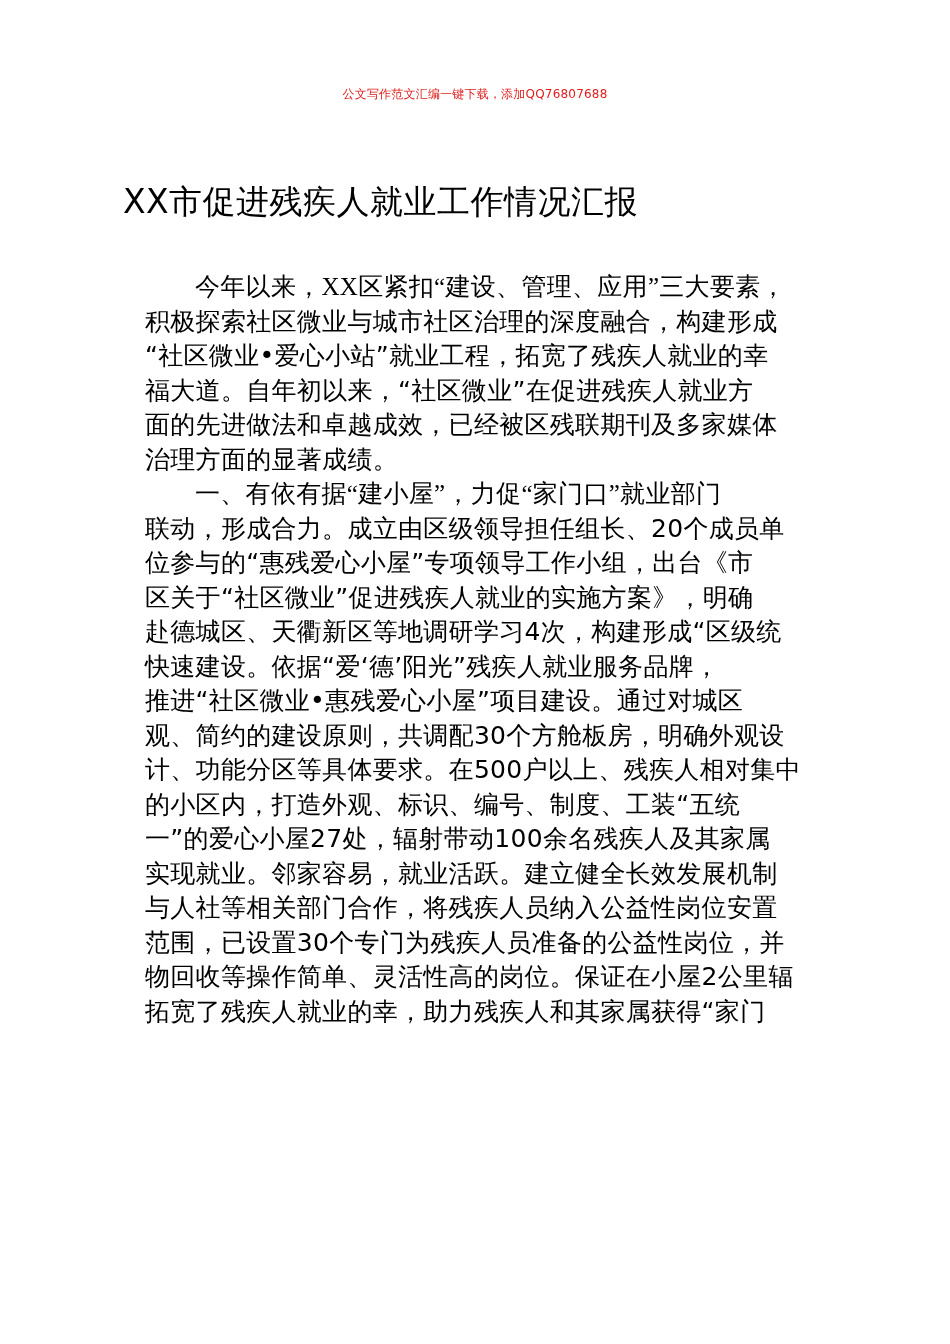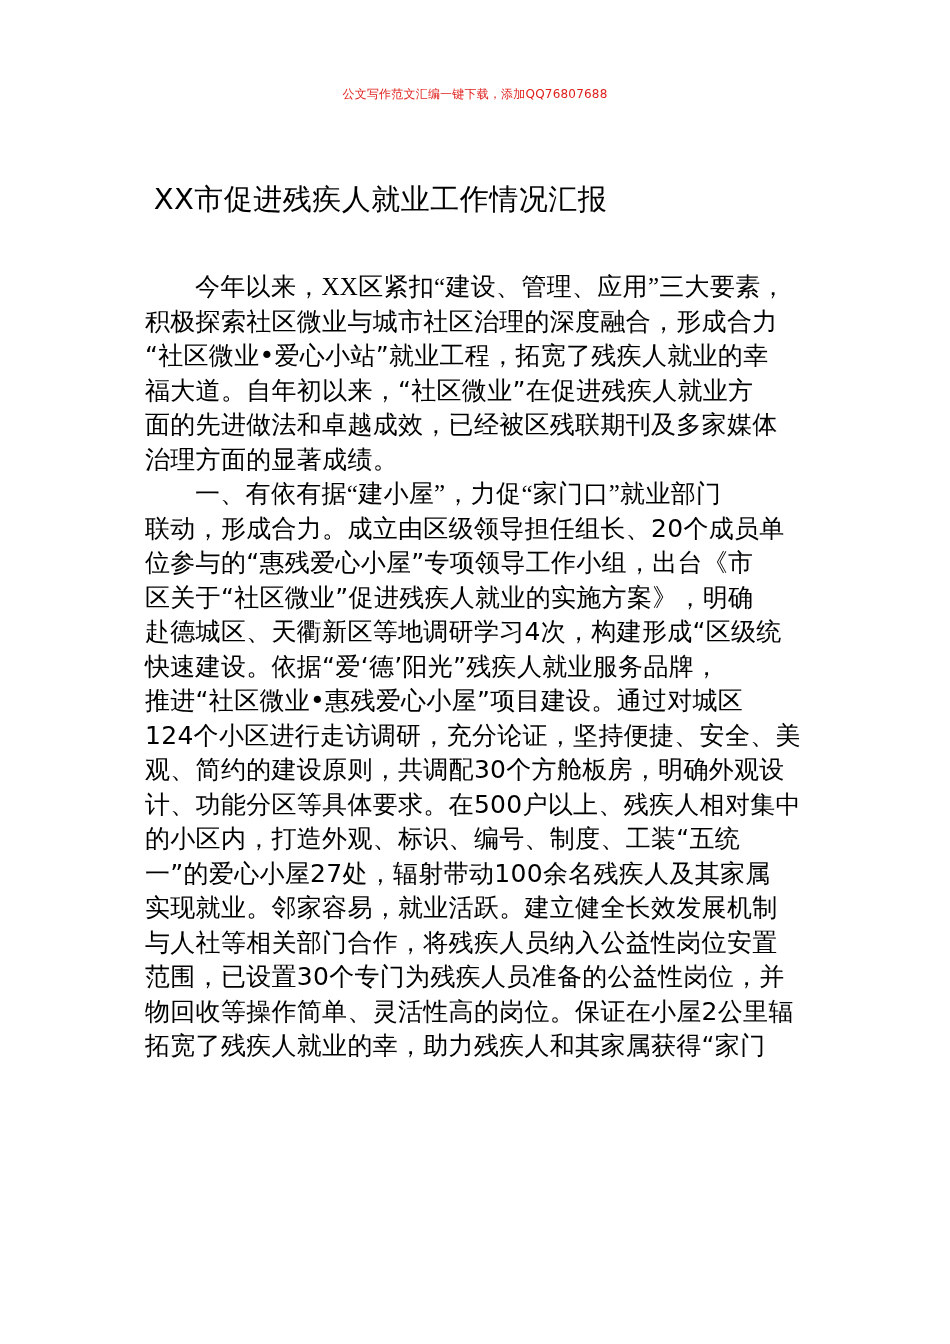--- a/index.html
+++ b/index.html
@@ -1,48 +1,47 @@
 <!DOCTYPE html>
 <html><head>
   <meta charset="utf-8">
   <style>
     html, body { margin: 0; padding: 0; background: #ffffff; }
     body { width: 950px; height: 1344px; position: relative; overflow: hidden;
            font-family: "DejaVu Sans", "Liberation Sans", sans-serif; color: #000; }
     .watermark { position: absolute; top: 86px; left: 0; width: 950px; text-align: center;
                  font-size: 12px; color: #e0201e; letter-spacing: 0.2px; }
     .title { position: absolute; top: 180px; left: 0; width: 761px; text-align: center;
-             font-size: 29px; font-weight: normal; margin: 0; letter-spacing: 0.5px; }
+             font-size: 33px; font-weight: normal; margin: 0; letter-spacing: 0.5px; }
     .body { position: absolute; top: 270px; left: 145px; width: 690px; }
     .line { height: 34.5px; line-height: 34.5px; font-size: 25px; white-space: nowrap;
             letter-spacing: 0.3px; }
     .line.indent { padding-left: 50px; font-family: Liberation Serif, serif; }
   </style>
 </head>
 <body>
 
 <div class="watermark">公文写作范文汇编一键下载，添加QQ76807688</div>
 
 <h1 class="title">XX市促进残疾人就业工作情况汇报</h1>
 
 <div class="body" id="doc-body">
     <div class="line indent">今年以来，XX区紧扣“建设、管理、应用”三大要素，</div>
-    <div class="line">积极探索社区微业与城市社区治理的深度融合，形成合力</div>
+    <div class="line">积极探索社区微业与城市社区治理的深度融合，构建形成</div>
     <div class="line">“社区微业•爱心小站”就业工程，拓宽了残疾人就业的幸</div>
     <div class="line">福大道。自年初以来，“社区微业”在促进残疾人就业方</div>
     <div class="line">面的先进做法和卓越成效，已经被区残联期刊及多家媒体</div>
     <div class="line">治理方面的显著成绩。</div>
     <div class="line indent">一、有依有据“建小屋”，力促“家门口”就业部门</div>
     <div class="line">联动，形成合力。成立由区级领导担任组长、20个成员单</div>
     <div class="line">位参与的“惠残爱心小屋”专项领导工作小组，出台《市</div>
     <div class="line">区关于“社区微业”促进残疾人就业的实施方案》，明确</div>
     <div class="line">赴德城区、天衢新区等地调研学习4次，构建形成“区级统</div>
     <div class="line">快速建设。依据“爱‘德’阳光”残疾人就业服务品牌，</div>
     <div class="line">推进“社区微业•惠残爱心小屋”项目建设。通过对城区</div>
-    <div class="line">124个小区进行走访调研，充分论证，坚持便捷、安全、美</div>
     <div class="line">观、简约的建设原则，共调配30个方舱板房，明确外观设</div>
     <div class="line">计、功能分区等具体要求。在500户以上、残疾人相对集中</div>
     <div class="line">的小区内，打造外观、标识、编号、制度、工装“五统</div>
     <div class="line">一”的爱心小屋27处，辐射带动100余名残疾人及其家属</div>
     <div class="line">实现就业。邻家容易，就业活跃。建立健全长效发展机制</div>
     <div class="line">与人社等相关部门合作，将残疾人员纳入公益性岗位安置</div>
     <div class="line">范围，已设置30个专门为残疾人员准备的公益性岗位，并</div>
     <div class="line">物回收等操作简单、灵活性高的岗位。保证在小屋2公里辐</div>
     <div class="line">拓宽了残疾人就业的幸，助力残疾人和其家属获得“家门</div>
   </div>

